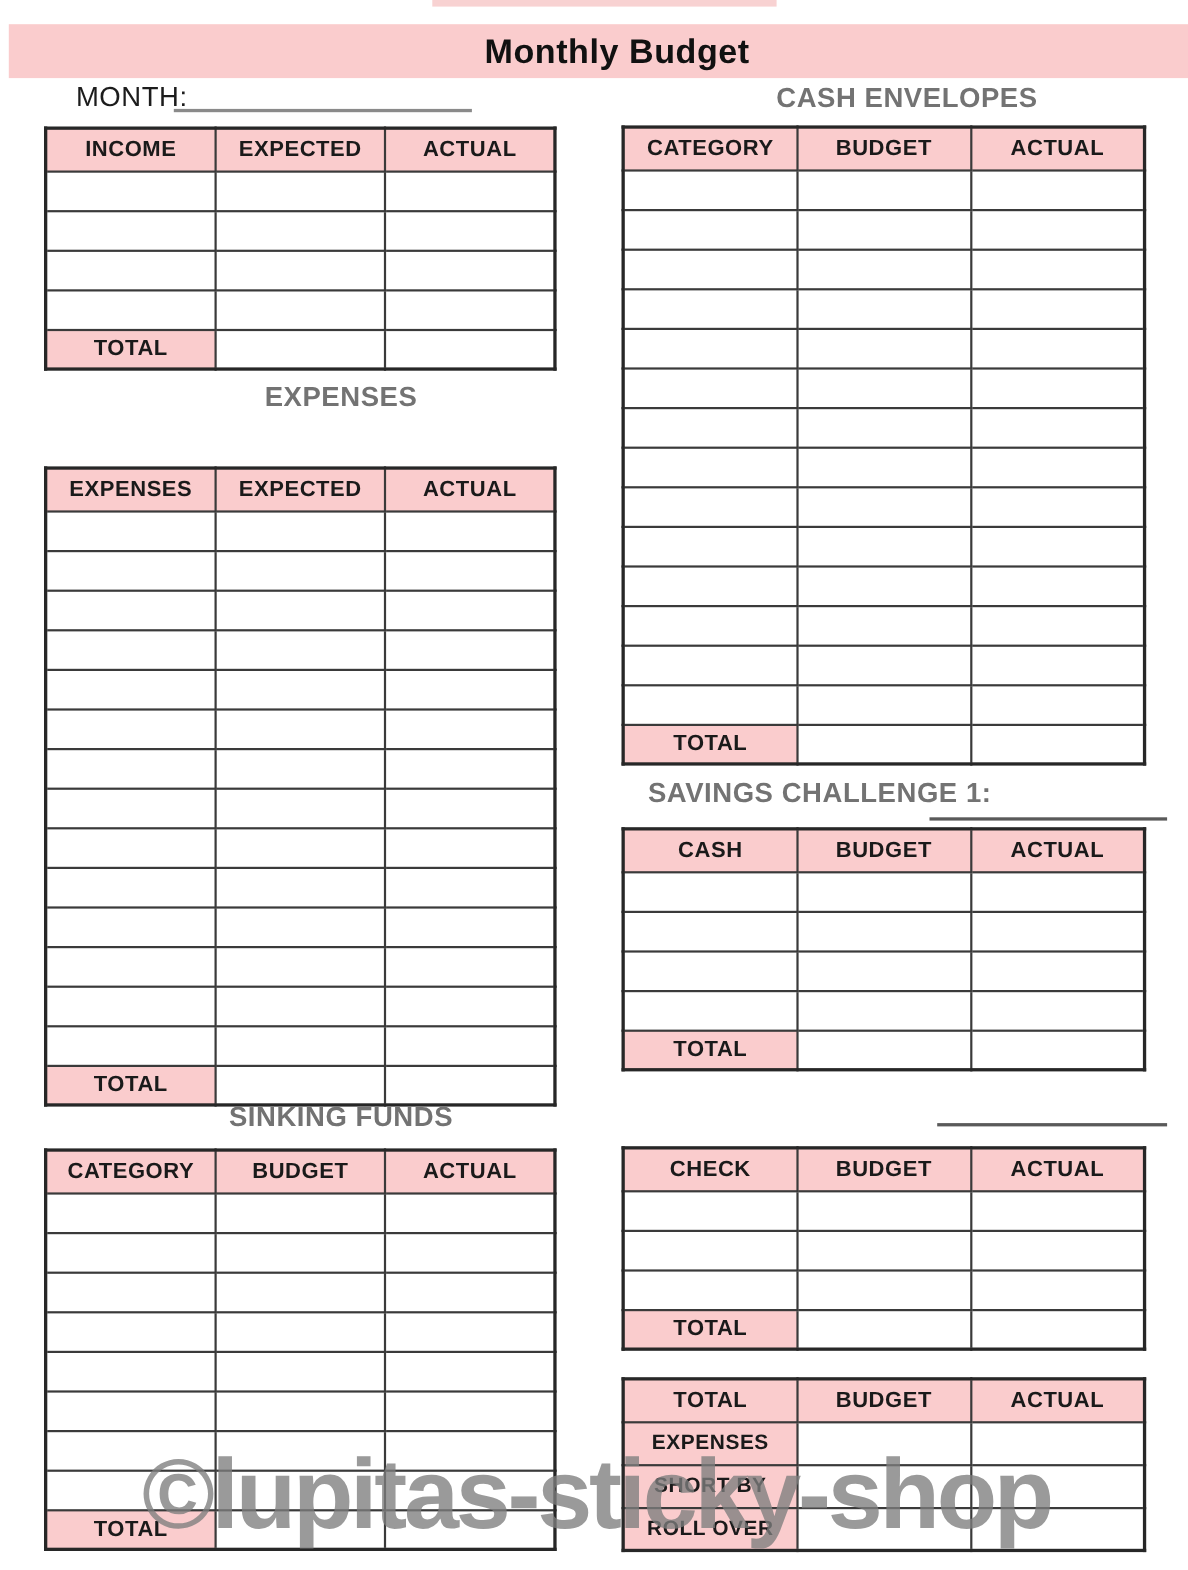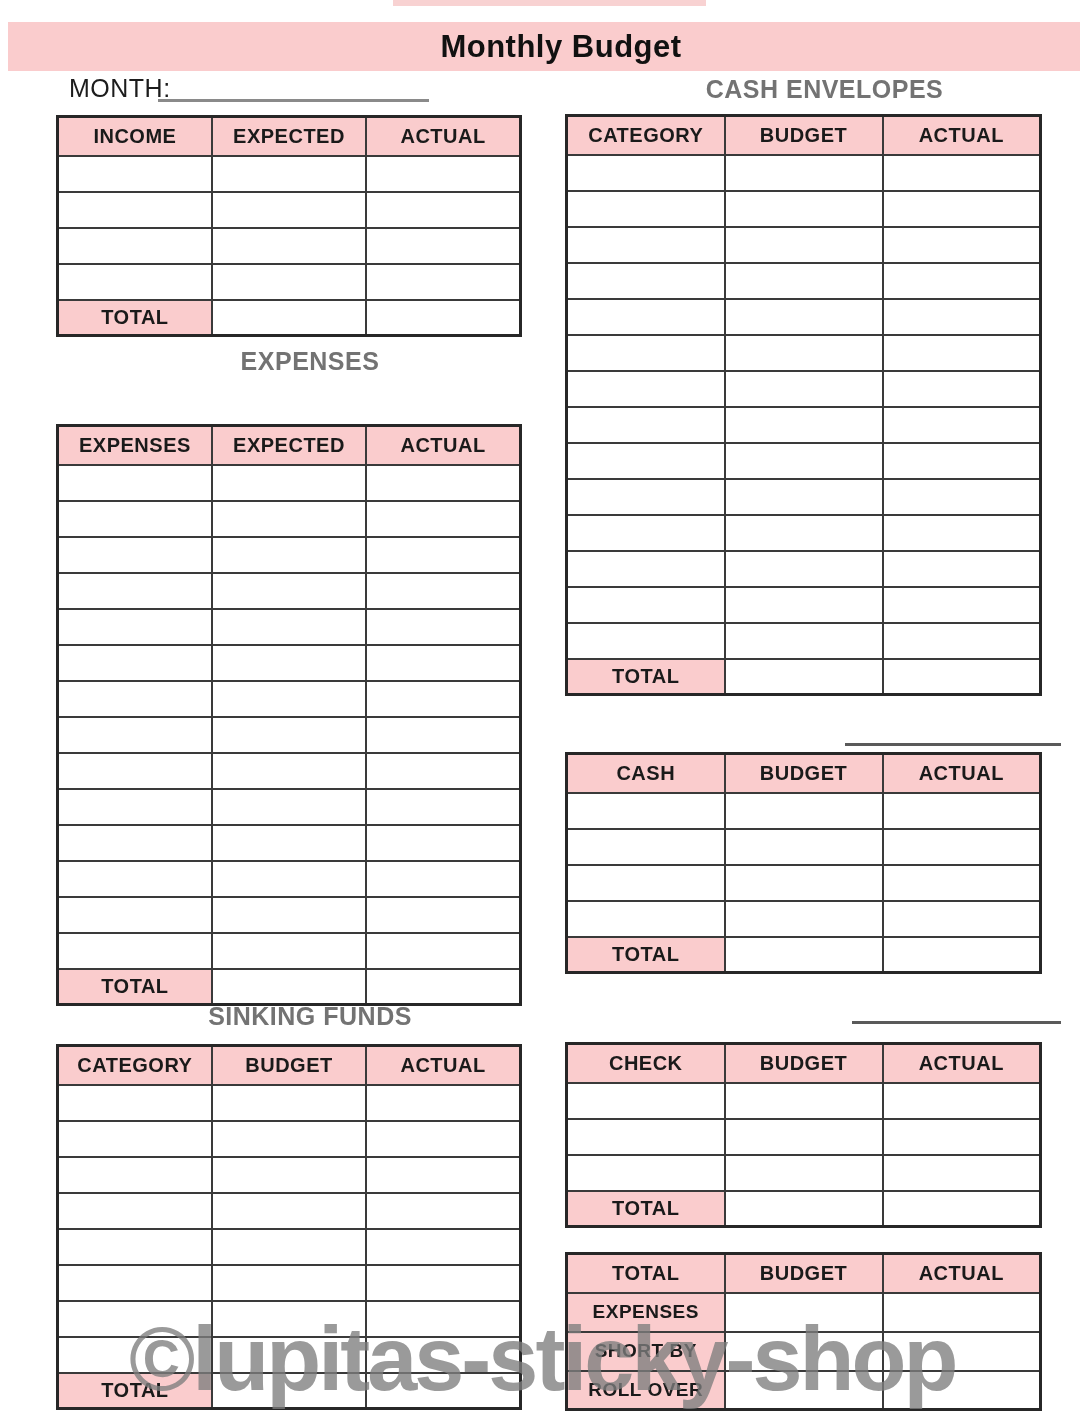--- a/index.html
+++ b/index.html
@@ -47,21 +47,21 @@
     height:35px;text-align:center;padding:0;
   }
   table.tpl td{height:32px;padding:0;}
   table.tpl tbody tr{height:36px;}
   table.tpl thead tr{height:39px;}
   table.tpl td.label-cell{
     background:var(--pink,#facccd);
     font-size:20px;font-weight:bold;letter-spacing:.5px;color:#1a1a1a;
     text-align:center;
   }
-  .w-left{width:466px;margin-left:16px;}
+  .w-left{width:466px;}
   .w-right{width:477px;}
   table.summary tbody tr{height:39px;}
   table.summary td.label-cell{font-size:19px;}
   
   .watermark{
     left:108px;top:1308px;
     font-size:90px;font-weight:bold;letter-spacing:-3px;
     color:rgba(126,126,126,0.78);
     white-space:nowrap;z-index:10;pointer-events:none;
     font-family:"Liberation Sans", sans-serif;
@@ -345,20 +345,21 @@
           <td></td>
         </tr>
         <tr>
           <td class="label-cell">TOTAL</td>
           <td></td>
           <td></td>
         </tr>
       </tbody>
     </table>
 
+  <div class="abs sec-heading right-col align-left" style="left:568px;top:707px;">SAVINGS CHALLENGE 1:</div>
   <div class="abs rule" style="left:845px;top:743px;width:195px;"></div>
   <table class="tpl w-right abs" style="left:565px;top:752px;">
       <thead>
         <tr>
           <th>CASH</th>
           <th>BUDGET</th>
           <th>ACTUAL</th>
         </tr>
       </thead>
       <tbody>

